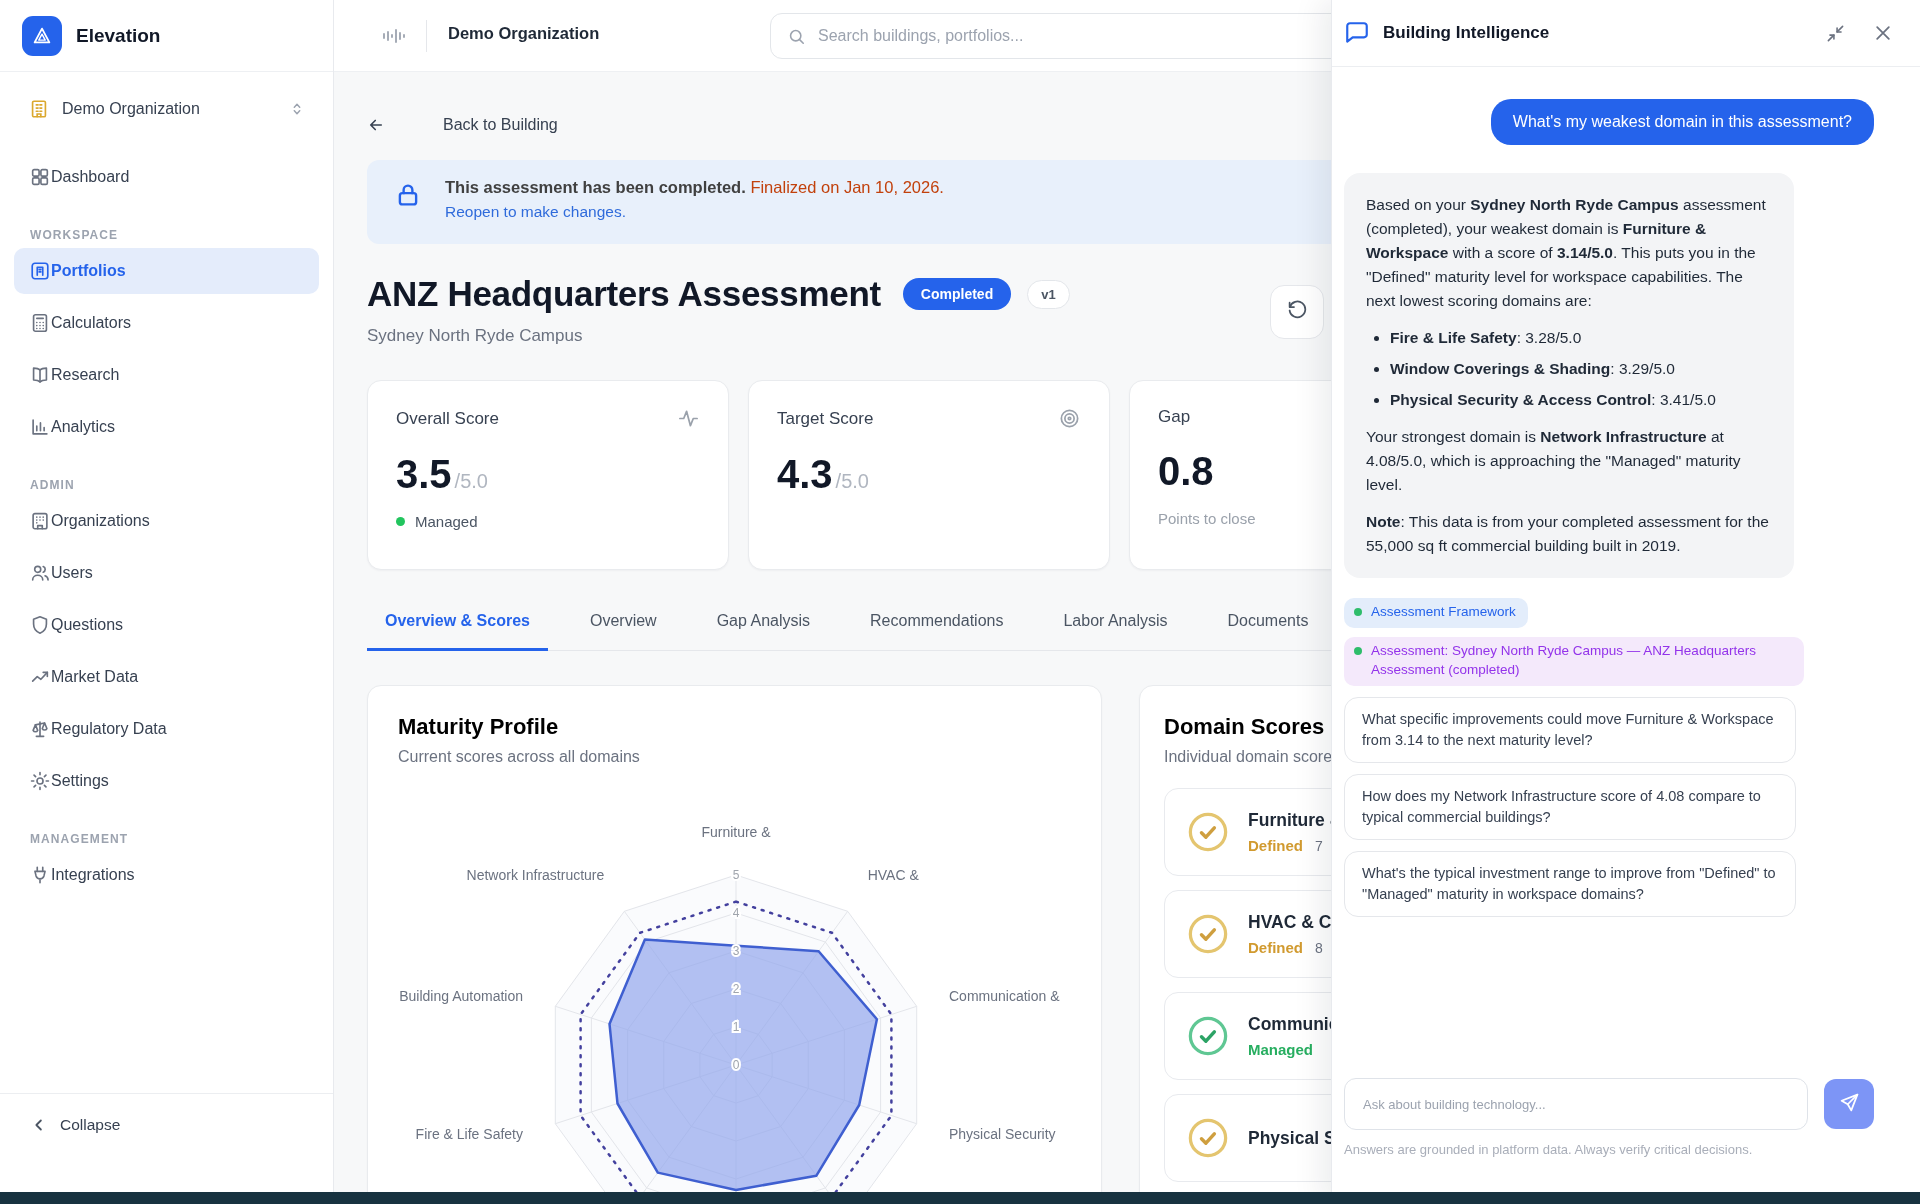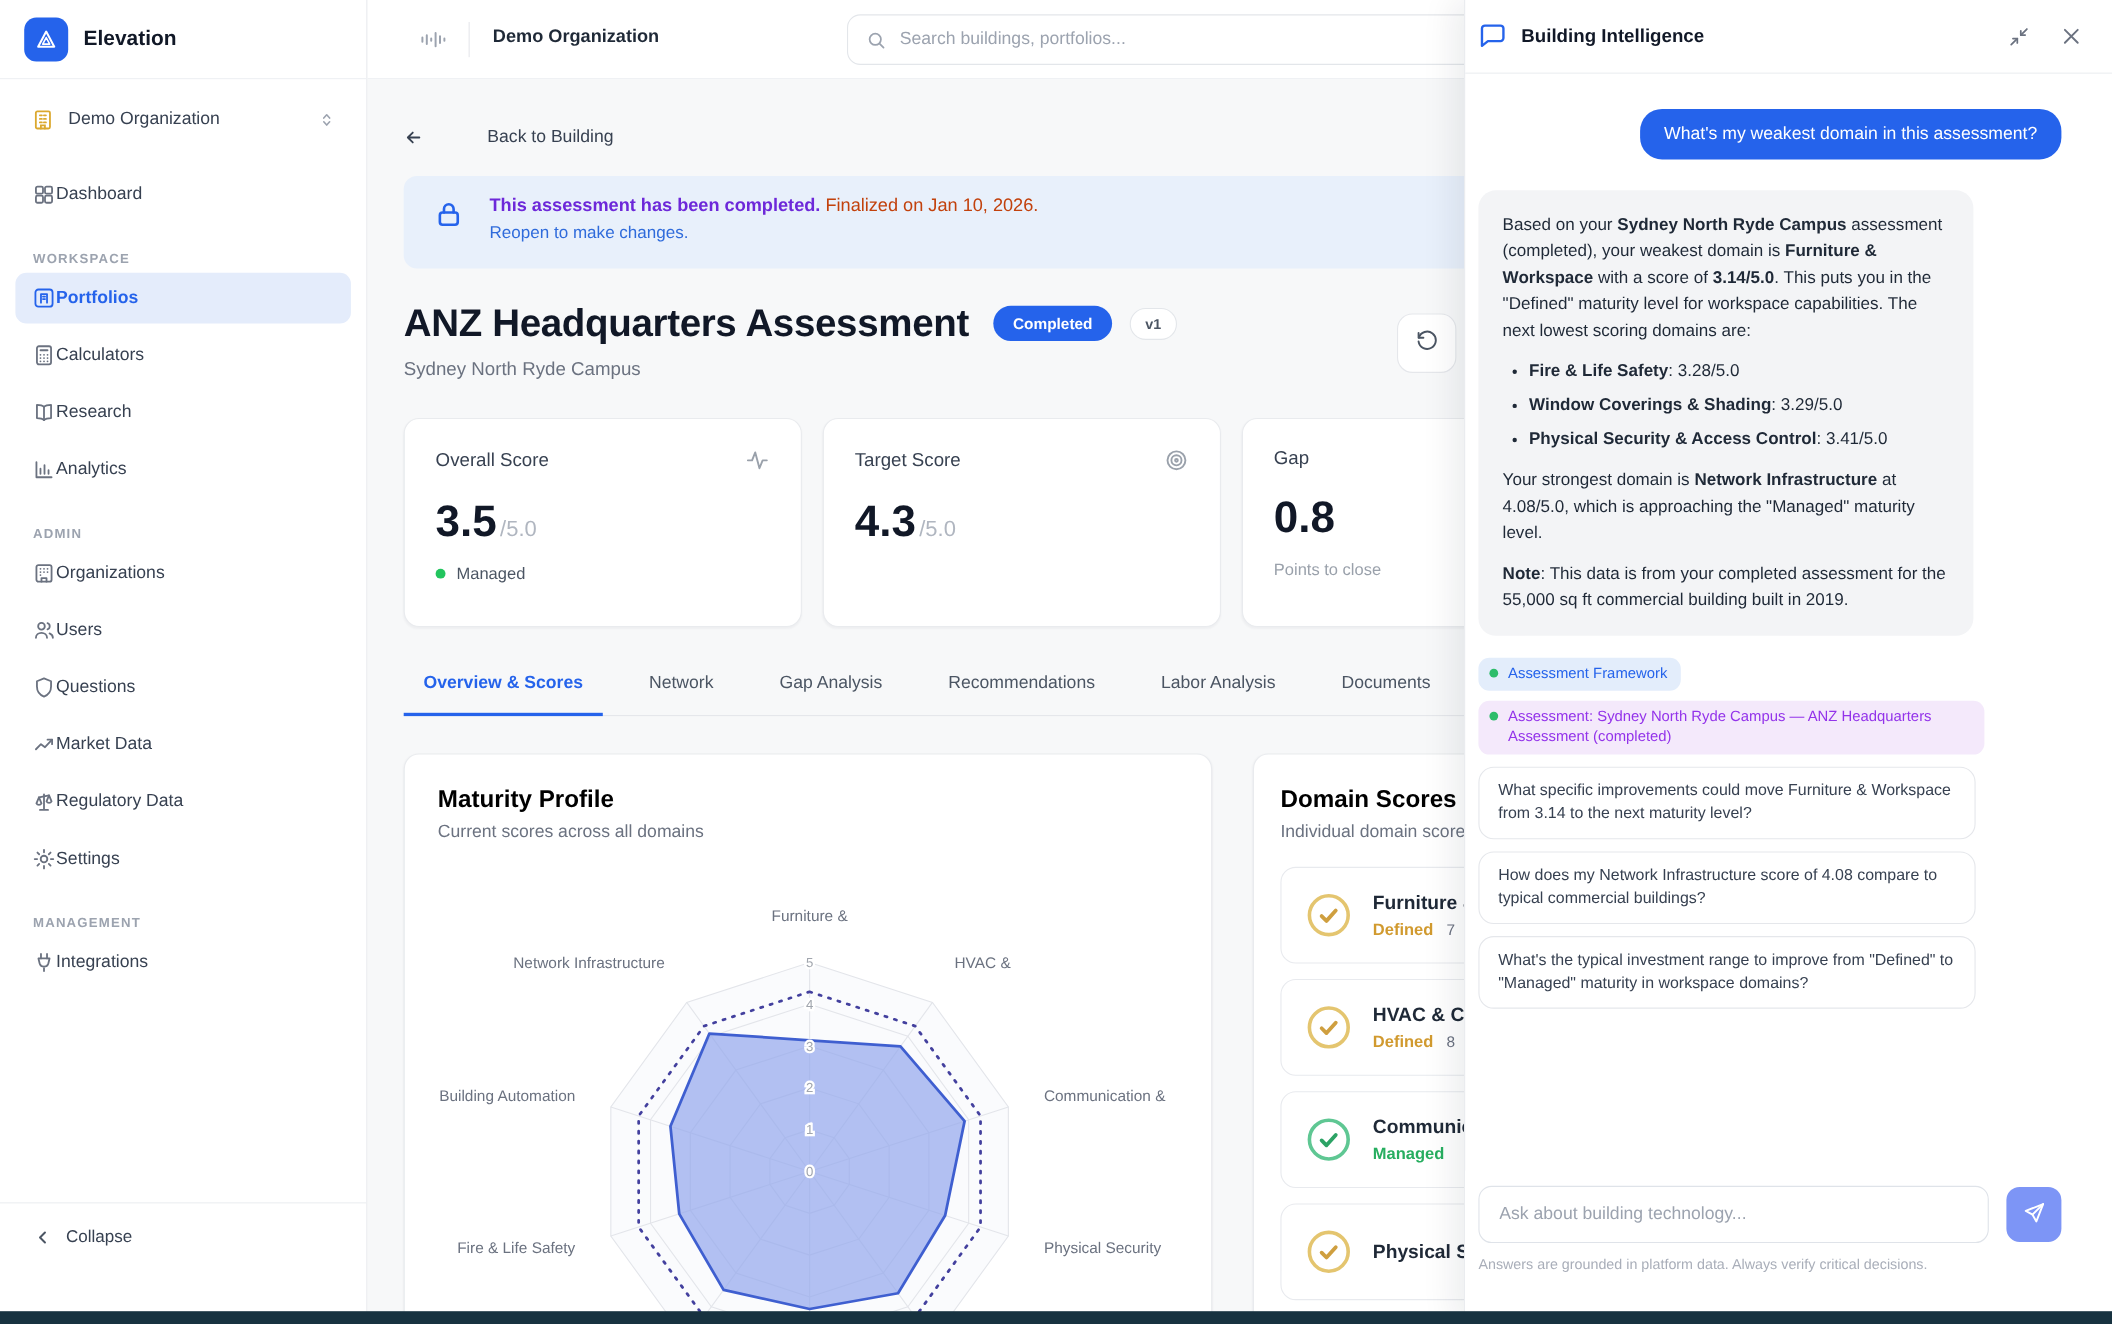--- a/index.html
+++ b/index.html
@@ -34,21 +34,21 @@
   .search-box input { border:none; outline:none; flex:1; font-size:16px; font-family:"Liberation Sans",sans-serif; color:#374151; background:transparent; }
   .search-box input::placeholder { color:#9ca3af; }
 
   
   .content { position:absolute; left:334px; top:72px; width:1586px; height:1132px; background:#f7f8f9; padding:44px 0 0 33px; z-index:1; }
   .back-link { display:inline-flex; align-items:center; font-size:16px; color:#374151; cursor:pointer; margin-bottom:26px;gap:48px; }
   .back-link .ni-icon { width:18px; height:18px; margin-right:10px; color:#374151; }
   .banner { width:990px; min-height:84px; background:#e8f0fb; border-radius:12px; display:flex; align-items:flex-start; padding:18px 26px; }
   .banner .lock-wrap { width:30px; height:34px; color:#2563eb; margin-right:22px; margin-top:2px; }
   .banner-line1 { font-size:16.5px; }
-  .banner-bold { font-weight:700; color:#6d28d9;margin-top:45px; }
+  .banner-bold { font-weight:700; color:#404040;margin-top:45px; }
   .banner-finalized { color:#c2410c; font-weight:500; }
   .banner-link { display:inline-block; margin-top:6px; font-size:15.5px; color:#2f6bdb; cursor:pointer; }
   .title-row { display:flex; align-items:center; margin-top:30px; }
   .page-title { font-size:35px; font-weight:700; color:#111827; letter-spacing:-.3px; }
   .pill-completed { margin-left:22px; background:#2563eb; color:#fff; font-size:14px; font-weight:700; border-radius:999px; padding:8px 18px; }
   .pill-version { margin-left:16px; background:#fff; border:1px solid #e3e6ea; color:#4b5563; font-size:13px; font-weight:600; border-radius:999px; padding:6px 13px; }
   .page-subtitle { margin-top:12px; font-size:17px; color:#6b7280; }
   .reset-btn { position:absolute; left:936px; top:213px; width:54px; height:54px; border-radius:14px; border:1px solid #e5e7eb; background:#fff; display:flex; align-items:center; justify-content:center; color:#4b5563; cursor:pointer; }
   .reset-btn svg { width:21px; height:21px; }
 
@@ -100,21 +100,21 @@
   .msg-ai ul { margin:2px 0 13px 0; padding-left:24px; }
   .msg-ai li { margin-bottom:7px; }
   .chips { margin-top:20px; width:460px; }
   .chip { display:flex; align-items:flex-start; width:fit-content; max-width:460px; border-radius:10px; padding:5px 12px 6px 10px; font-size:13.5px; font-weight:500; line-height:1.4; margin-bottom:9px; cursor:pointer; }
   .chip .chip-dot { width:8px; height:8px; border-radius:50%; background:#2ebd6b; margin:5px 9px 0 0; flex:0 0 8px; }
   .chip.blue { background:#e3edfb; color:#2563eb; }
   .chip.purple { background:#f4e9fb; color:#9333ea; }
   .sq-card { width:452px; background:#fff; border:1px solid #e5e7eb; border-radius:14px; padding:11px 17px; font-size:14.5px; line-height:1.45; color:#374151; margin-top:11px; cursor:pointer; }
   .chat-footer { position:absolute; left:0; right:0; bottom:0; height:140px; padding:14px 46px 0 12px; background:#fff; }
   .chat-input-row { display:flex; align-items:center; gap:16px; }
-  .chat-input { flex:1; height:52px; border:1px solid #dfe3e9; border-radius:12px; padding:0 18px; font-size:16px; font-family:"Liberation Sans",sans-serif; color:#374151; outline:none; }
+  .chat-input { flex:1; height:52px; border:1px solid #dfe3e9; border-radius:12px; padding:0 18px; font-size:13px; font-family:"Liberation Sans",sans-serif; color:#374151; outline:none; }
   .chat-input::placeholder { color:#9ca3af; }
   .send-btn { width:50px; height:50px; border-radius:12px; background:#7d95f6; border:none; display:flex; align-items:center; justify-content:center; color:#fff; cursor:pointer; }
   .send-btn svg { width:21px; height:21px; }
   .chat-disclaimer { margin-top:12px; font-size:13px; color:#a9aeb9; }
 
   .bottom-bar { position:absolute; left:0; bottom:0; width:1920px; height:12px; background:#173240; z-index:50; }
   b { font-weight:700; }
 </style>
 </head>
 <body>
@@ -359,21 +359,21 @@
         <div class="sc-value">
           <span class="sc-big">0.8</span>
           <span class="sc-denom"></span>
         </div>
         <div class="sc-sub">Points to close</div>
       </div>
     </div>
 
   <div class="tabs-row" id="tabs-row">
       <div class="tab active">Overview &amp; Scores</div>
-      <div class="tab">Network</div>
+      <div class="tab">Overview</div>
       <div class="tab">Gap Analysis</div>
       <div class="tab">Recommendations</div>
       <div class="tab">Labor Analysis</div>
       <div class="tab">Documents</div>
     </div>
 
   <div class="panels-row">
     <section class="radar-card">
       <svg id="radar-svg" width="735" height="600">
           <polygon points="368.0,189.0 479.7,225.3 548.7,320.3 548.7,437.7 479.7,532.7 368.0,569.0 256.3,532.7 187.3,437.7 187.3,320.3 256.3,225.3" fill="#fafbfd" stroke="#e3e5ea" stroke-width="1"></polygon>

